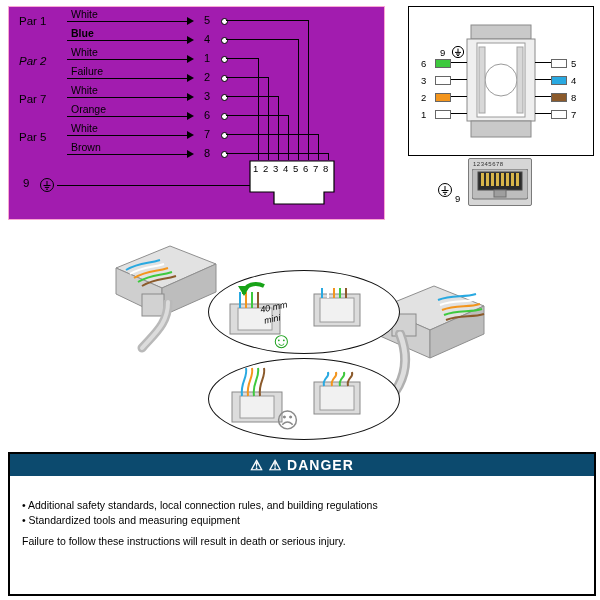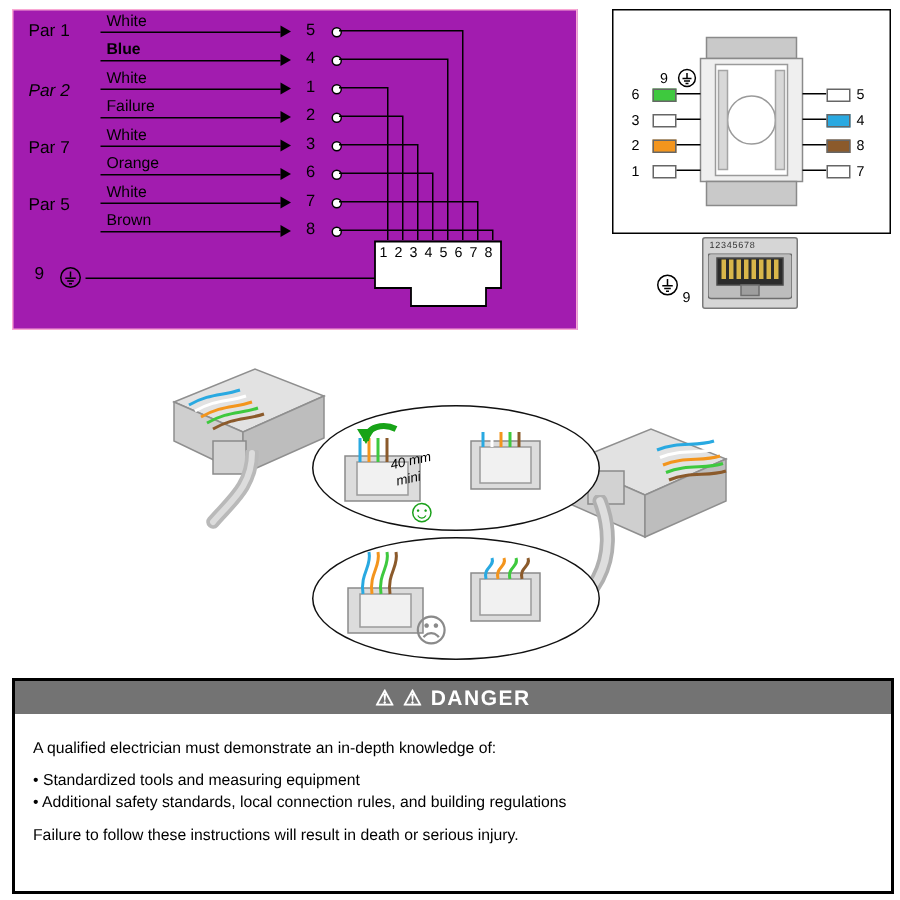--- a/index.html
+++ b/index.html
@@ -38,21 +38,21 @@
 
   
   #illus{left:8px;top:222px;width:584px;height:220px;}
   .ell{border:1.4px solid #111;border-radius:50%;background:#fff;}
   .smiley{font-size:22px;color:#1aa01a;}
   .frowny{font-size:22px;color:#8a8a8a;}
   .cable-dim{font-size:9px;font-style:italic;}
 
   
   #danger{left:8px;top:452px;width:584px;height:140px;border:2px solid #000;background:#fff;}
-  #danger-bar{height:22px;background:#737373;color:#fff;display:flex;align-items:center;justify-content:center;
+  #danger-bar{height:22px;background:#0c4a6e;color:#fff;display:flex;align-items:center;justify-content:center;
     font-size:14px;font-weight:bold;letter-spacing:1px;}
   #danger-body{padding:10px 12px;font-size:10.5px;line-height:1.45;}
   .sp{height:6px;}
 </style>
 </head>
 <body>
 
 <div class="abs" id="wiring-panel">
 
   <div class="abs pair-label" style="left:10px;top:8px;">Par 1</div>
@@ -330,20 +330,19 @@
       <path d="M40,18 C38,10 46,10 44,4" stroke="#8b5a2b"></path>
     </g>
   </svg>
   <div class="abs frowny" style="left:268px;top:186px;">☹</div>
 </div>
 
 <div class="abs" id="danger">
   <div id="danger-bar">⚠ ⚠ DANGER</div>
   <div id="danger-body">
     <div class="sp"></div>
-    <div>A qualified electrician must demonstrate an in-depth knowledge of:</div>
     <div class="sp"></div>
+    <div>• Additional safety standards, local connection rules, and building regulations</div>
     <div>• Standardized tools and measuring equipment</div>
-    <div>• Additional safety standards, local connection rules, and building regulations</div>
     <div class="sp"></div>
     <div>Failure to follow these instructions will result in death or serious injury.</div>
   </div>
 </div>
 
 </body></html>

